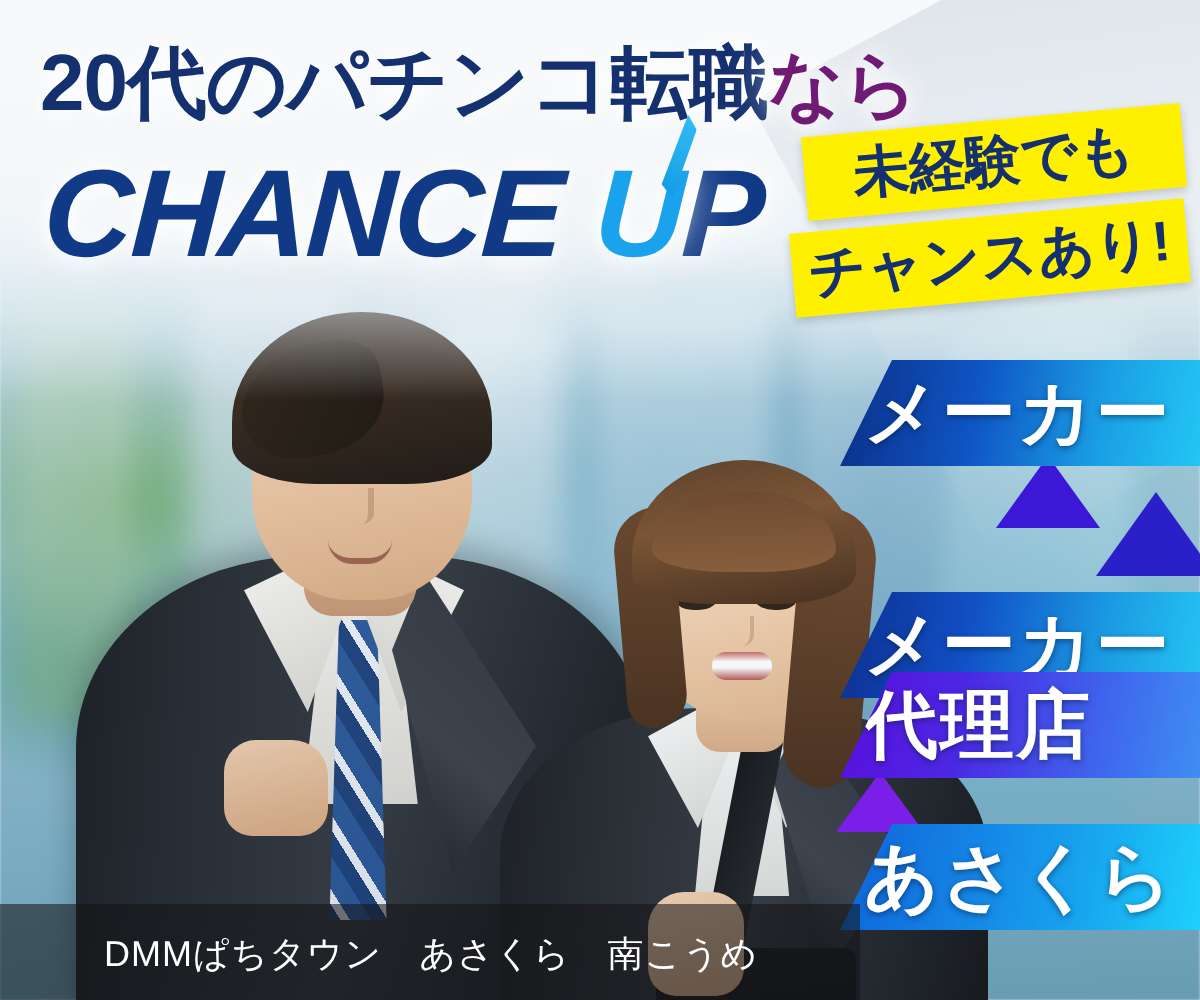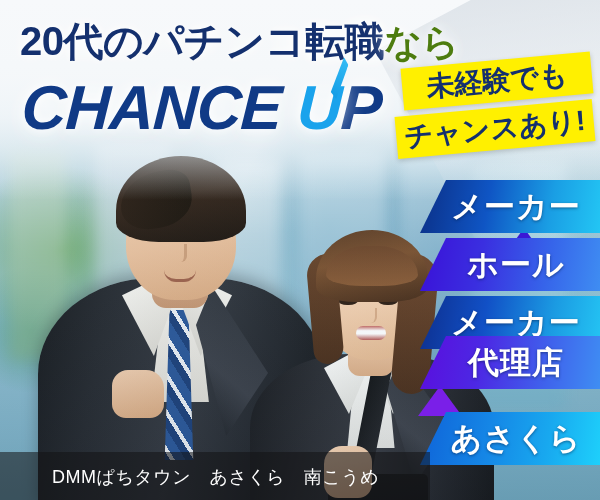--- a/index.html
+++ b/index.html
@@ -390,21 +390,21 @@
     font-weight: 700;
     letter-spacing: -0.5px;
     color: #14306e;
     white-space: nowrap;
     text-shadow:
        0 0 9px rgba(255,255,255,0.95),
        0 0 18px rgba(255,255,255,0.9),
        0 0 26px rgba(255,255,255,0.7);
   }
   .headline .nara {
-    color: #4d7c0f;
+    color: #701a75;
     font-size: 37px;
   }
 
   .logo {
     position: absolute;
     left: 22px;
     top: 72px;
     font-size: 62px;
     font-weight: 700;
     font-style: italic;
@@ -472,24 +472,24 @@
     width: 180px;
     height: 53px;
     display: flex;
     align-items: center;
     clip-path: polygon(26px 0%, 100% 0%, 100% 100%, 0% 100%);
     box-shadow: 0 2px 6px rgba(0,0,0,0.22);
   }
   .cat-bar span {
     display: block;
     width: 100%;
-    text-align: center;
+    text-align: left;
     padding-left: 12px;
     color: #ffffff;
-    font-size: 31px;
+    font-size: 37px;
     font-weight: 700;
     letter-spacing: 1px;
     text-shadow: 0 1px 3px rgba(0,30,70,0.55);
     white-space: nowrap;
   }
   .cat-1 { top: 180px; background: linear-gradient(100deg, #0b2f86 0%, #0f55c4 38%, #1a9ee4 72%, #23c6f4 100%); }
   .cat-2 { top: 238px; background: linear-gradient(100deg, #3a10d8 0%, #3a2fe0 34%, #3664ea 70%, #3f8df2 100%); }
   .cat-3 { top: 296px; background: linear-gradient(100deg, #0d2f8e 0%, #1150c6 36%, #1b9ae2 72%, #24c4f3 100%); }
   .cat-4 { top: 336px; background: linear-gradient(100deg, #5a0ede 0%, #4c28e4 34%, #3f62ec 70%, #3f8ef3 100%); }
   .cat-5 { top: 412px; background: linear-gradient(100deg, #0f63d8 0%, #1586e6 38%, #18a8ef 70%, #1ed0fb 100%); }
@@ -597,23 +597,20 @@
   <div class="badge badge-1">
     <span>未経験でも</span>
   </div>
   <div class="badge badge-2">
     <span>チャンスあり!</span>
   </div>
 
   <div class="cat-bar cat-1">
     <span>メーカー</span>
   </div>
-  <div class="cat-bar cat-2">
-    <span>ホール</span>
-  </div>
   <div class="cat-bar cat-3">
     <span>メーカー</span>
   </div>
   <div class="cat-bar cat-4">
     <span>代理店</span>
   </div>
   <div class="cat-bar cat-5">
     <span>あさくら</span>
   </div>
 

